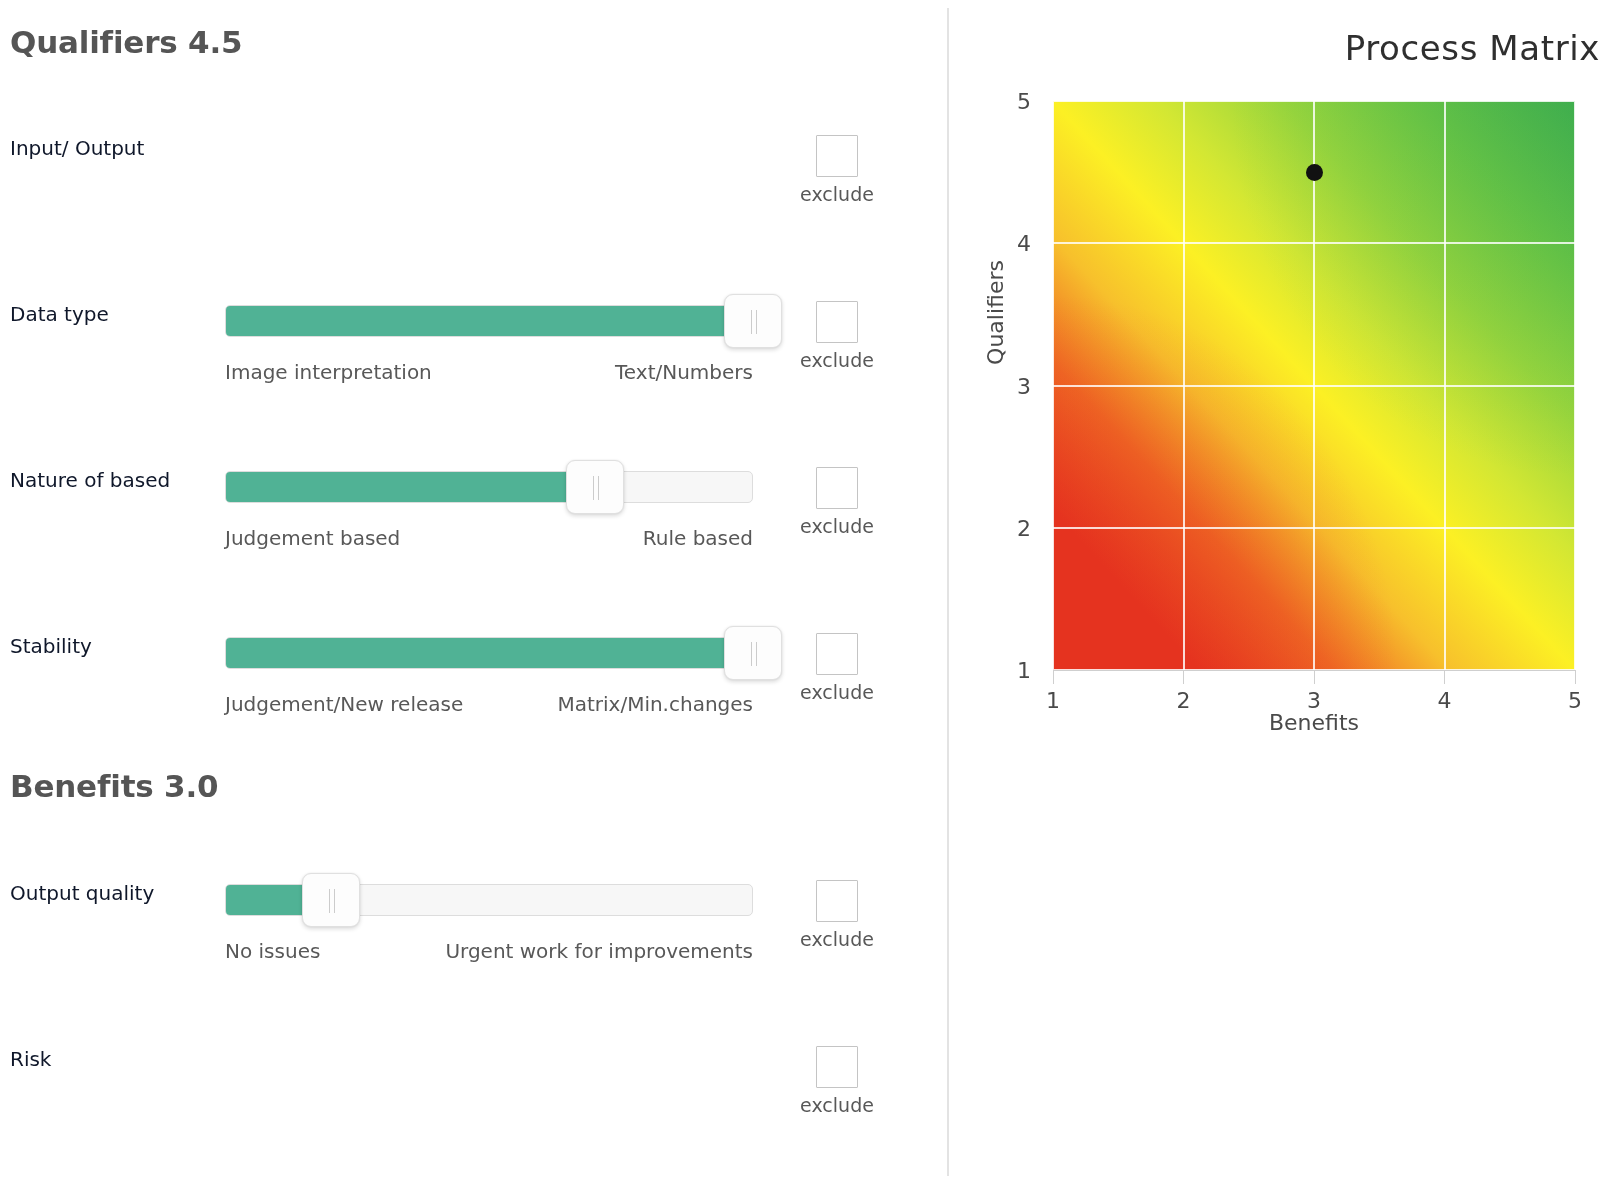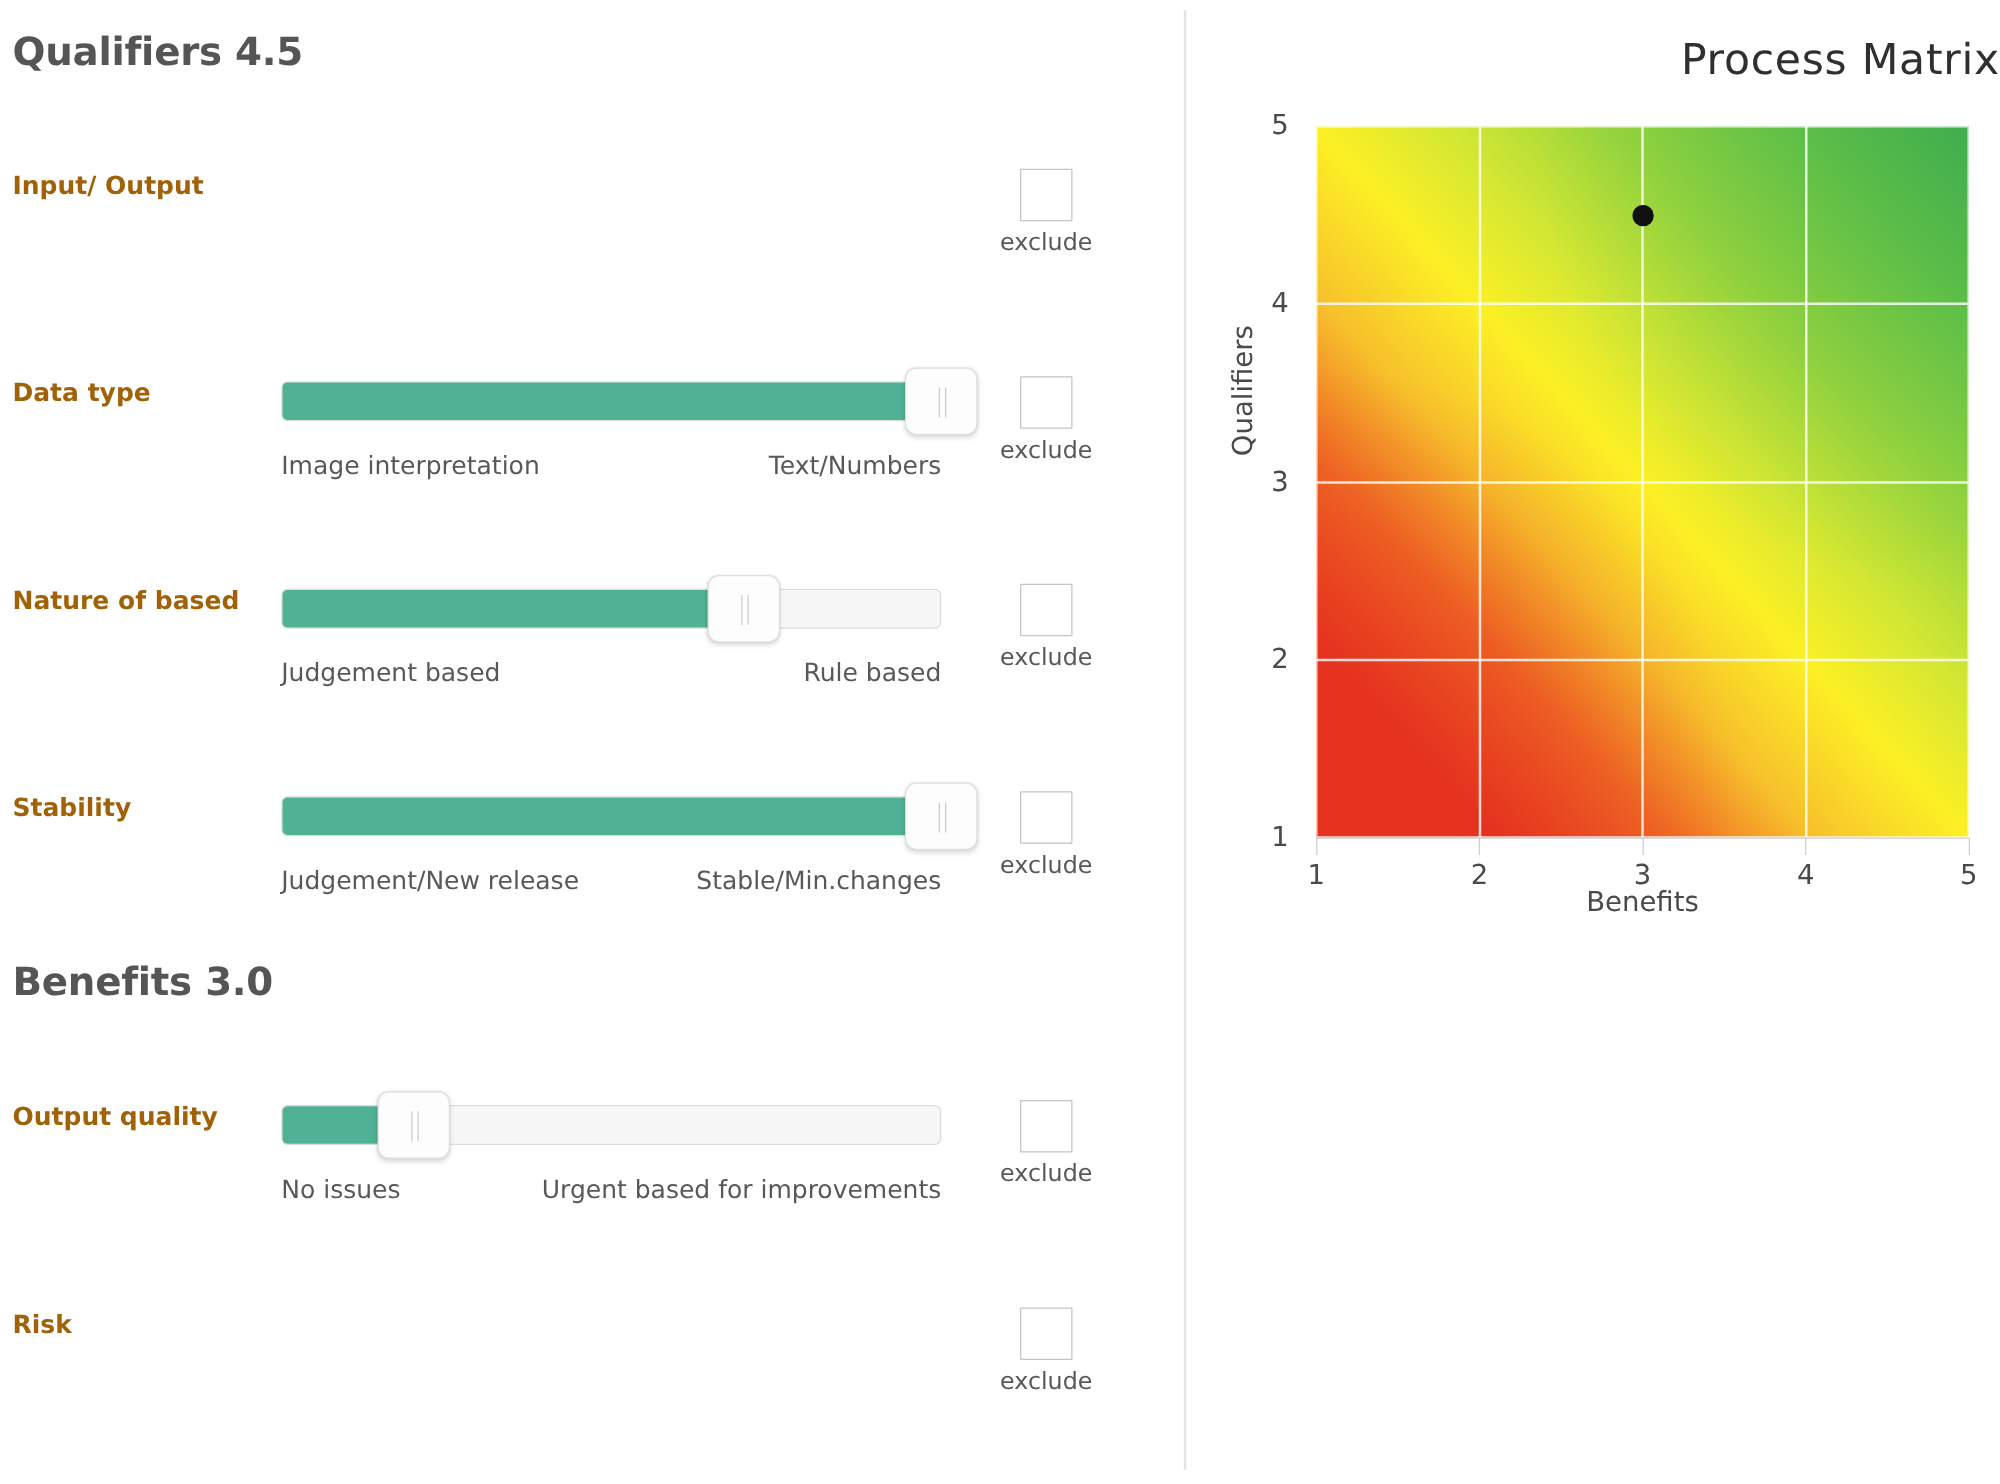--- a/index.html
+++ b/index.html
@@ -61,22 +61,22 @@
     left: 0;
     width: 948px;
     height: 110px;
   }
   .row-label {
     position: absolute;
     left: 10px;
     top: 26px;
     width: 200px;
     font-size: 20px;
-    font-weight: bold;
-    color: #a16207;
+    font-weight: normal;
+    color: #0f172a;
     white-space: nowrap;
   }
   .slider-wrap {
     position: absolute;
     left: 225px;
     top: 18px;
     width: 528px;
     height: 46px;
   }
   .slider-track {
@@ -339,37 +339,37 @@
     </div>
 
     <div class="slider-row" style="top:608px">
       <div class="row-label">Stability</div>
       <div class="slider-wrap">
         <div class="slider-track">
           <div class="slider-fill full" style="width: 100%;"></div>
         </div>
         <div class="slider-handle" style="left: 100%;"></div>
         <div class="endcap left">Judgement/New release</div>
-        <div class="endcap right">Stable/Min.changes</div>
+        <div class="endcap right">Matrix/Min.changes</div>
       </div>
       <div class="exclude-group">
         <div class="exclude-box"></div>
         <div class="exclude-label">exclude</div>
       </div>
     </div>
 
     <div class="slider-row" style="top:855px">
       <div class="row-label">Output quality</div>
       <div class="slider-wrap">
         <div class="slider-track">
           <div class="slider-fill" style="width: 20%;"></div>
         </div>
         <div class="slider-handle" style="left: 20%;"></div>
         <div class="endcap left">No issues</div>
-        <div class="endcap right">Urgent based for improvements</div>
+        <div class="endcap right">Urgent work for improvements</div>
       </div>
       <div class="exclude-group">
         <div class="exclude-box"></div>
         <div class="exclude-label">exclude</div>
       </div>
     </div>
 
     <div class="slider-row" style="top:1021px">
       <div class="row-label">Risk</div>
       <div class="exclude-group">

